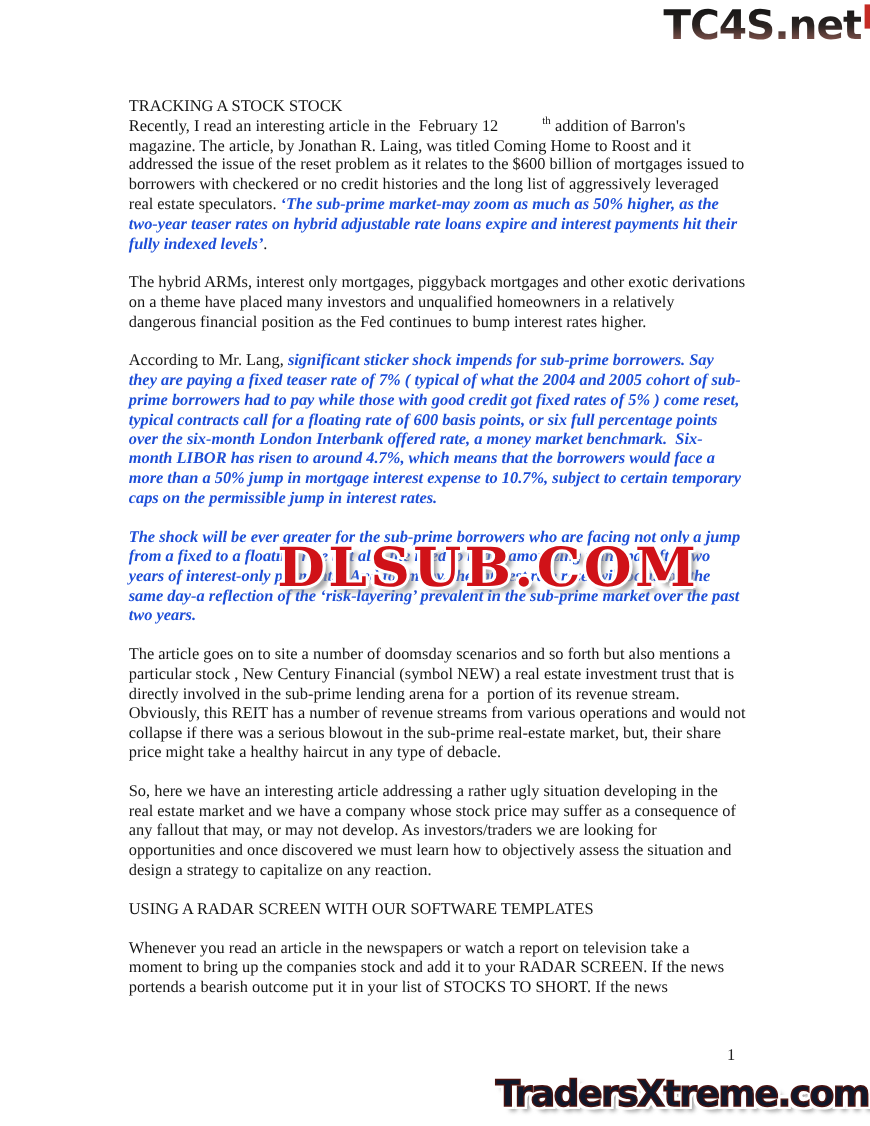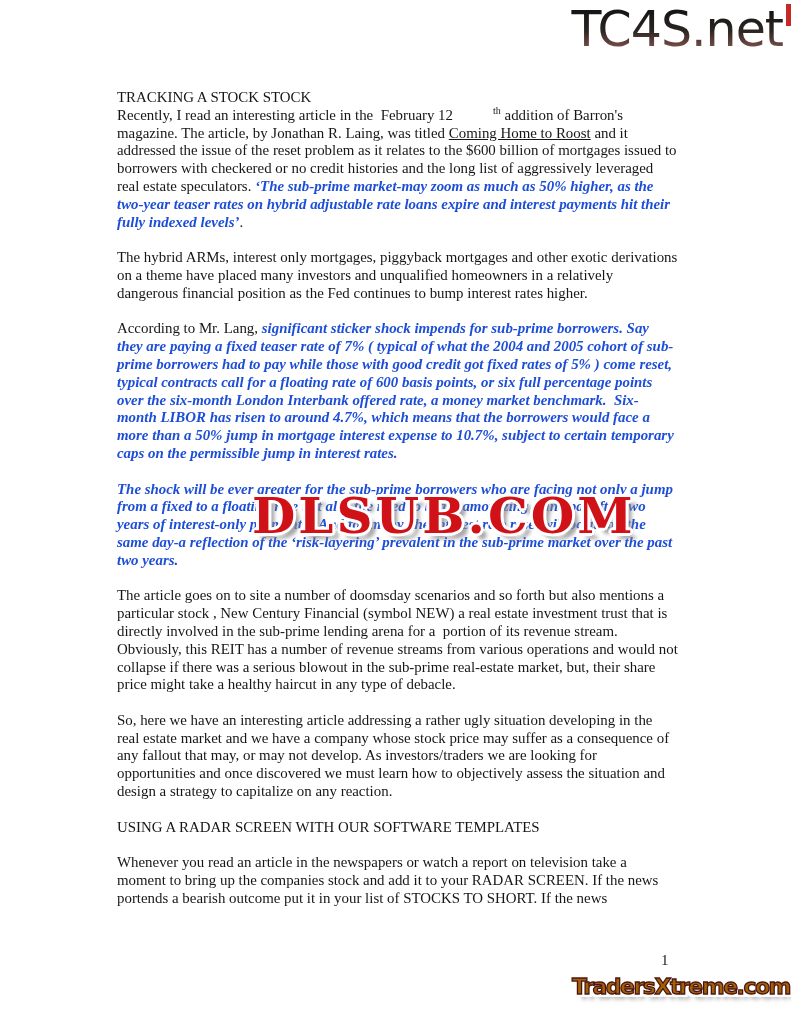--- a/index.html
+++ b/index.html
@@ -9,22 +9,22 @@
     background:#ffffff;
     overflow:hidden;
     font-family:"Liberation Serif", serif;
   }
 
   
   .tc4s-logo{
     position:absolute;
     top:1px;right:8px;
     font-family:"DejaVu Sans", sans-serif;
-    font-weight:normal;
-    font-size:49px;
+    font-weight:bold;
+    font-size:37px;
     letter-spacing:-1px;
     background:linear-gradient(180deg,#161616 18%,#2b2422 52%,#8a5750 88%);
     -webkit-background-clip:text;
     background-clip:text;
     color:transparent;
     user-select:none;
   }
   .edge-red-mark{
     position:absolute;
     top:4px;right:0;
@@ -45,21 +45,21 @@
   .doc p{
     margin:0 0 17.8px 0;
     white-space:pre-wrap;
   }
   .doc p.head{margin-bottom:0;}
   .q{
     color:#1d4ed8;
     font-weight:bold;
     font-style:italic;
   }
-  .u{ text-decoration:underline; }
+  .u{ }
   sup.ord{ font-size:10px; line-height:0;padding-left:40px; }
 
   
   .dlsub{
     position:absolute;
     left:252px;top:486px;
     font-family:"DejaVu Serif", serif;
     font-weight:bold;
     font-size:50px;
     letter-spacing:3px;
@@ -81,23 +81,23 @@
     font-size:15px;
     color:#222222;
   }
 
   
   .txtreme-logo{
     position:absolute;
     right:1px;top:974px;
     font-family:"DejaVu Sans", sans-serif;
     font-weight:bold;
-    font-size:22px;
+    font-size:33px;
     letter-spacing:-1.5px;
-    color:#a16207;
+    color:#0f172a;
     -webkit-text-stroke:1.3px #4a1310;
     text-shadow:
       -3px -3px 0 #ffffff, 3px -3px 0 #ffffff,
       -3px  3px 0 #ffffff, 3px  3px 0 #ffffff,
        0   -3px 0 #ffffff, 0    3px 0 #ffffff,
       -3px  0   0 #ffffff, 3px  0   0 #ffffff,
        5px  5px 4px rgba(130,130,130,0.8);
     user-select:none;
   }
 </style>

